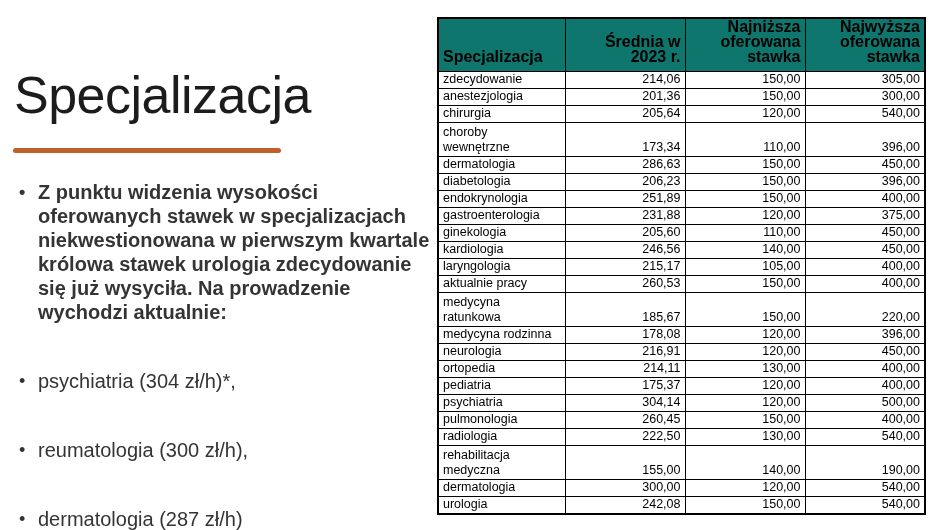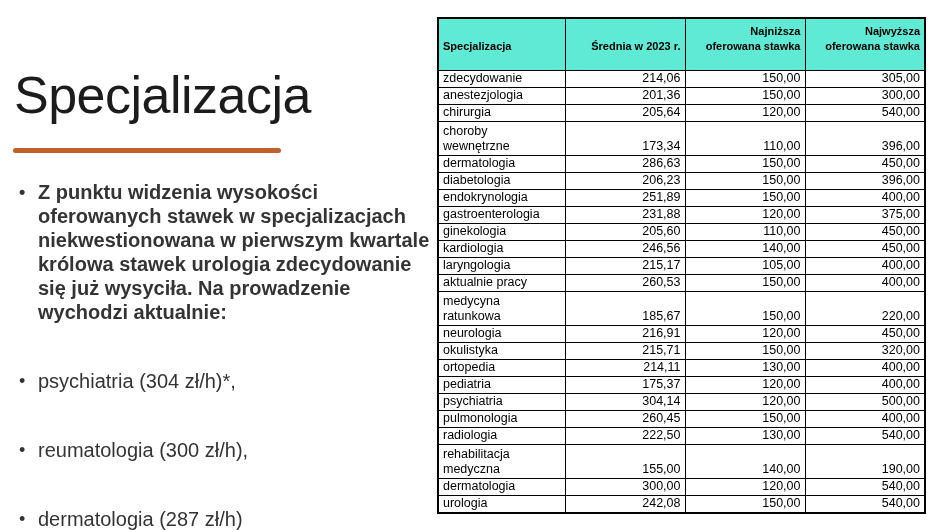--- a/index.html
+++ b/index.html
@@ -38,22 +38,22 @@
   }
   table.rates-table col.c1 { width:127px; }
   table.rates-table col.c2 { width:120px; }
   table.rates-table col.c3 { width:120px; }
   table.rates-table col.c4 { width:120px; }
   th, td {
     border:1px solid #000; vertical-align:bottom; overflow:hidden;
     padding:0 4px 1px 4px; white-space:pre-line;
   }
   thead th {
-    background:#5eead4; font-weight:bold; font-size:11px;
-    height:35px; text-align:right; line-height:15px; padding-bottom:16px;
+    background:#0f766e; font-weight:bold; font-size:16px;
+    height:35px; text-align:right; line-height:15px; padding-bottom:7px;
   }
   thead th.first { text-align:left; }
   tbody tr { height:17px; }
   tbody tr.tall { height:34px; }
   tbody td { line-height:15px; }
   tbody td.name { text-align:left; }
   tbody td.num { text-align:right; }
 </style>
 </head>
 <body>
@@ -172,30 +172,30 @@
             <td class="num">400,00</td>
           </tr>
           <tr class="tall">
             <td class="name">medycyna
 ratunkowa</td>
             <td class="num">185,67</td>
             <td class="num">150,00</td>
             <td class="num">220,00</td>
           </tr>
           <tr>
+            <td class="name">medycyna rodzinna</td>
+            <td class="num">178,08</td>
+            <td class="num">120,00</td>
+            <td class="num">396,00</td>
+          </tr>
+          <tr>
             <td class="name">neurologia</td>
             <td class="num">216,91</td>
             <td class="num">120,00</td>
             <td class="num">450,00</td>
-          </tr>
-          <tr>
-            <td class="name">okulistyka</td>
-            <td class="num">215,71</td>
-            <td class="num">150,00</td>
-            <td class="num">320,00</td>
           </tr>
           <tr>
             <td class="name">ortopedia</td>
             <td class="num">214,11</td>
             <td class="num">130,00</td>
             <td class="num">400,00</td>
           </tr>
           <tr>
             <td class="name">pediatria</td>
             <td class="num">175,37</td>

